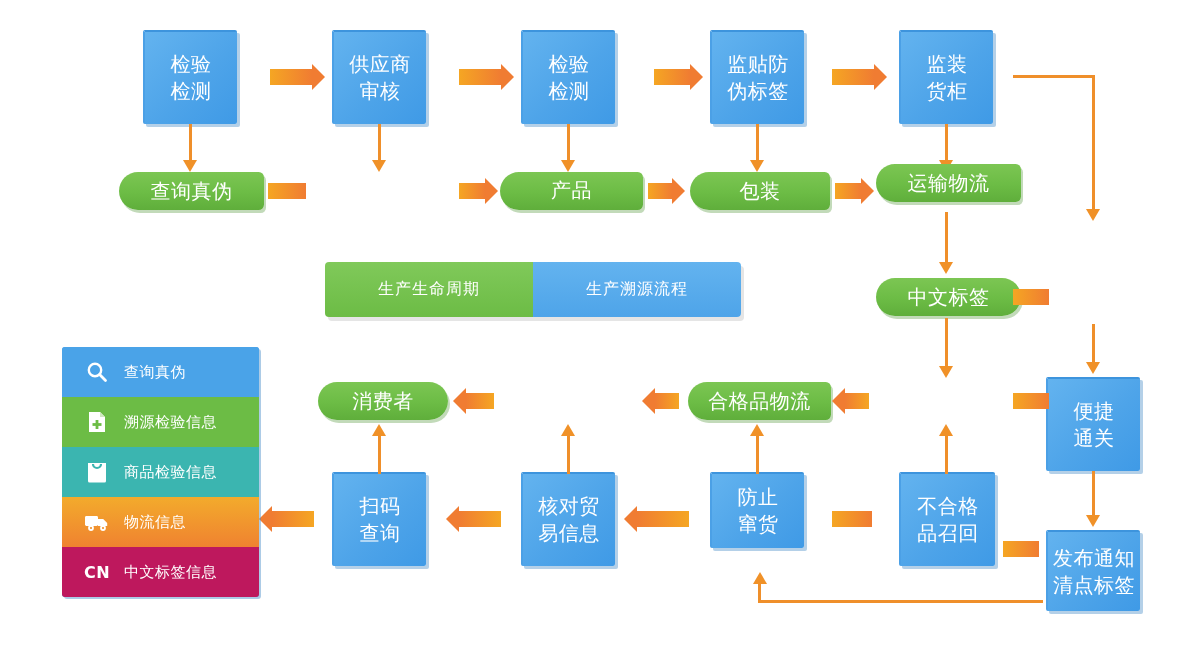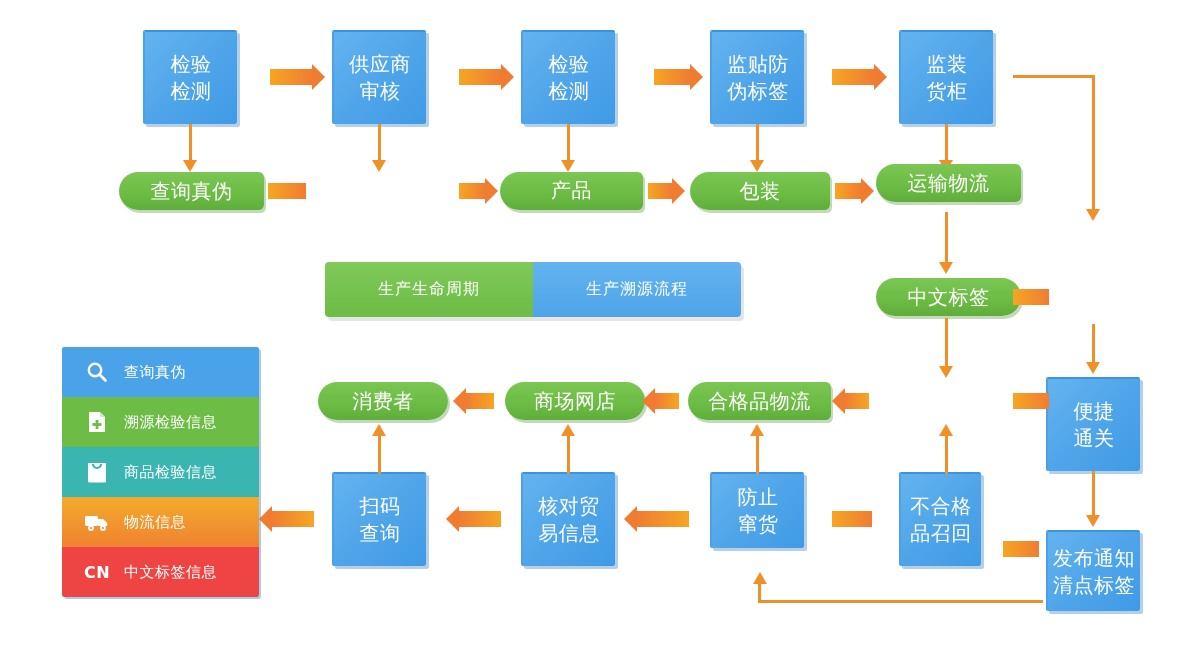--- a/index.html
+++ b/index.html
@@ -176,34 +176,33 @@
   <div class="ahead down" style="left:1086px;top:362px;"></div>
 
   <div class="ln ln-v thin" style="left:1092px;top:471px;height:48px;"></div>
   <div class="ahead down" style="left:1086px;top:515px;"></div>
 
   <div class="ln ln-h thin" style="left:1013px;top:75px;width:82px;"></div>
   <div class="ln ln-v thin" style="left:1092px;top:75px;height:138px;"></div>
   <div class="ahead down" style="left:1086px;top:209px;"></div>
 
   <div class="node n-green pill-both" style="left:318px;top:382px;width:130px;height:38px;">消费者</div>
-  <div class="node n-green pill-both" style="left:505px;top:382px;width:140px;height:38px;">商场网店</div>
   <div class="node n-green" style="left:688px;top:382px;width:143px;height:38px;">合格品物流</div>
 
   <div class="barrow rev" style="left:466px;top:393px;width:28px;"></div>
   <div class="barrow rev" style="left:655px;top:393px;width:24px;"></div>
   <div class="barrow rev" style="left:845px;top:393px;width:24px;"></div>
 
   <div class="node n-blue" style="left:332px;top:472px;width:94px;height:94px;">扫码
 查询</div>
   <div class="node n-blue" style="left:521px;top:472px;width:94px;height:94px;">核对贸
 易信息</div>
   <div class="node n-blue" style="left:710px;top:472px;width:94px;height:76px;">防止
 窜货</div>
-  <div class="node n-blue" style="left:899px;top:472px;width:82px;height:94px;">不合格
+  <div class="node n-blue" style="left:899px;top:472px;width:96px;height:94px;">不合格
 品召回</div>
 
   <div class="ln ln-v thin" style="left:378px;top:432px;height:42px;"></div>
   <div class="ahead up" style="left:372px;top:424px;"></div>
 
   <div class="ln ln-v thin" style="left:567px;top:432px;height:42px;"></div>
   <div class="ahead up" style="left:561px;top:424px;"></div>
 
   <div class="ln ln-v thin" style="left:756px;top:432px;height:42px;"></div>
   <div class="ahead up" style="left:750px;top:424px;"></div>
@@ -263,20 +262,20 @@
           <path d="M14 8 h5.2 l4 4 v3 H14 Z" fill="#ffffff"></path>
           <circle cx="7" cy="17" r="2.9" fill="#ffffff"></circle>
           <circle cx="19" cy="17" r="2.9" fill="#ffffff"></circle>
           <circle cx="7" cy="17" r="1.1" fill="#ef8f2a"></circle>
           <circle cx="19" cy="17" r="1.1" fill="#ef8f2a"></circle>
         </svg>
       </span>
       <span>物流信息</span>
     </div>
 
-    <div class="leg-row" style="background:#ef4444;">
+    <div class="leg-row" style="background:#be185d;">
       <span class="leg-ico leg-cn">CN</span>
       <span>中文标签信息</span>
     </div>
 
   </div>
 
 </div>
 
 </body></html>

